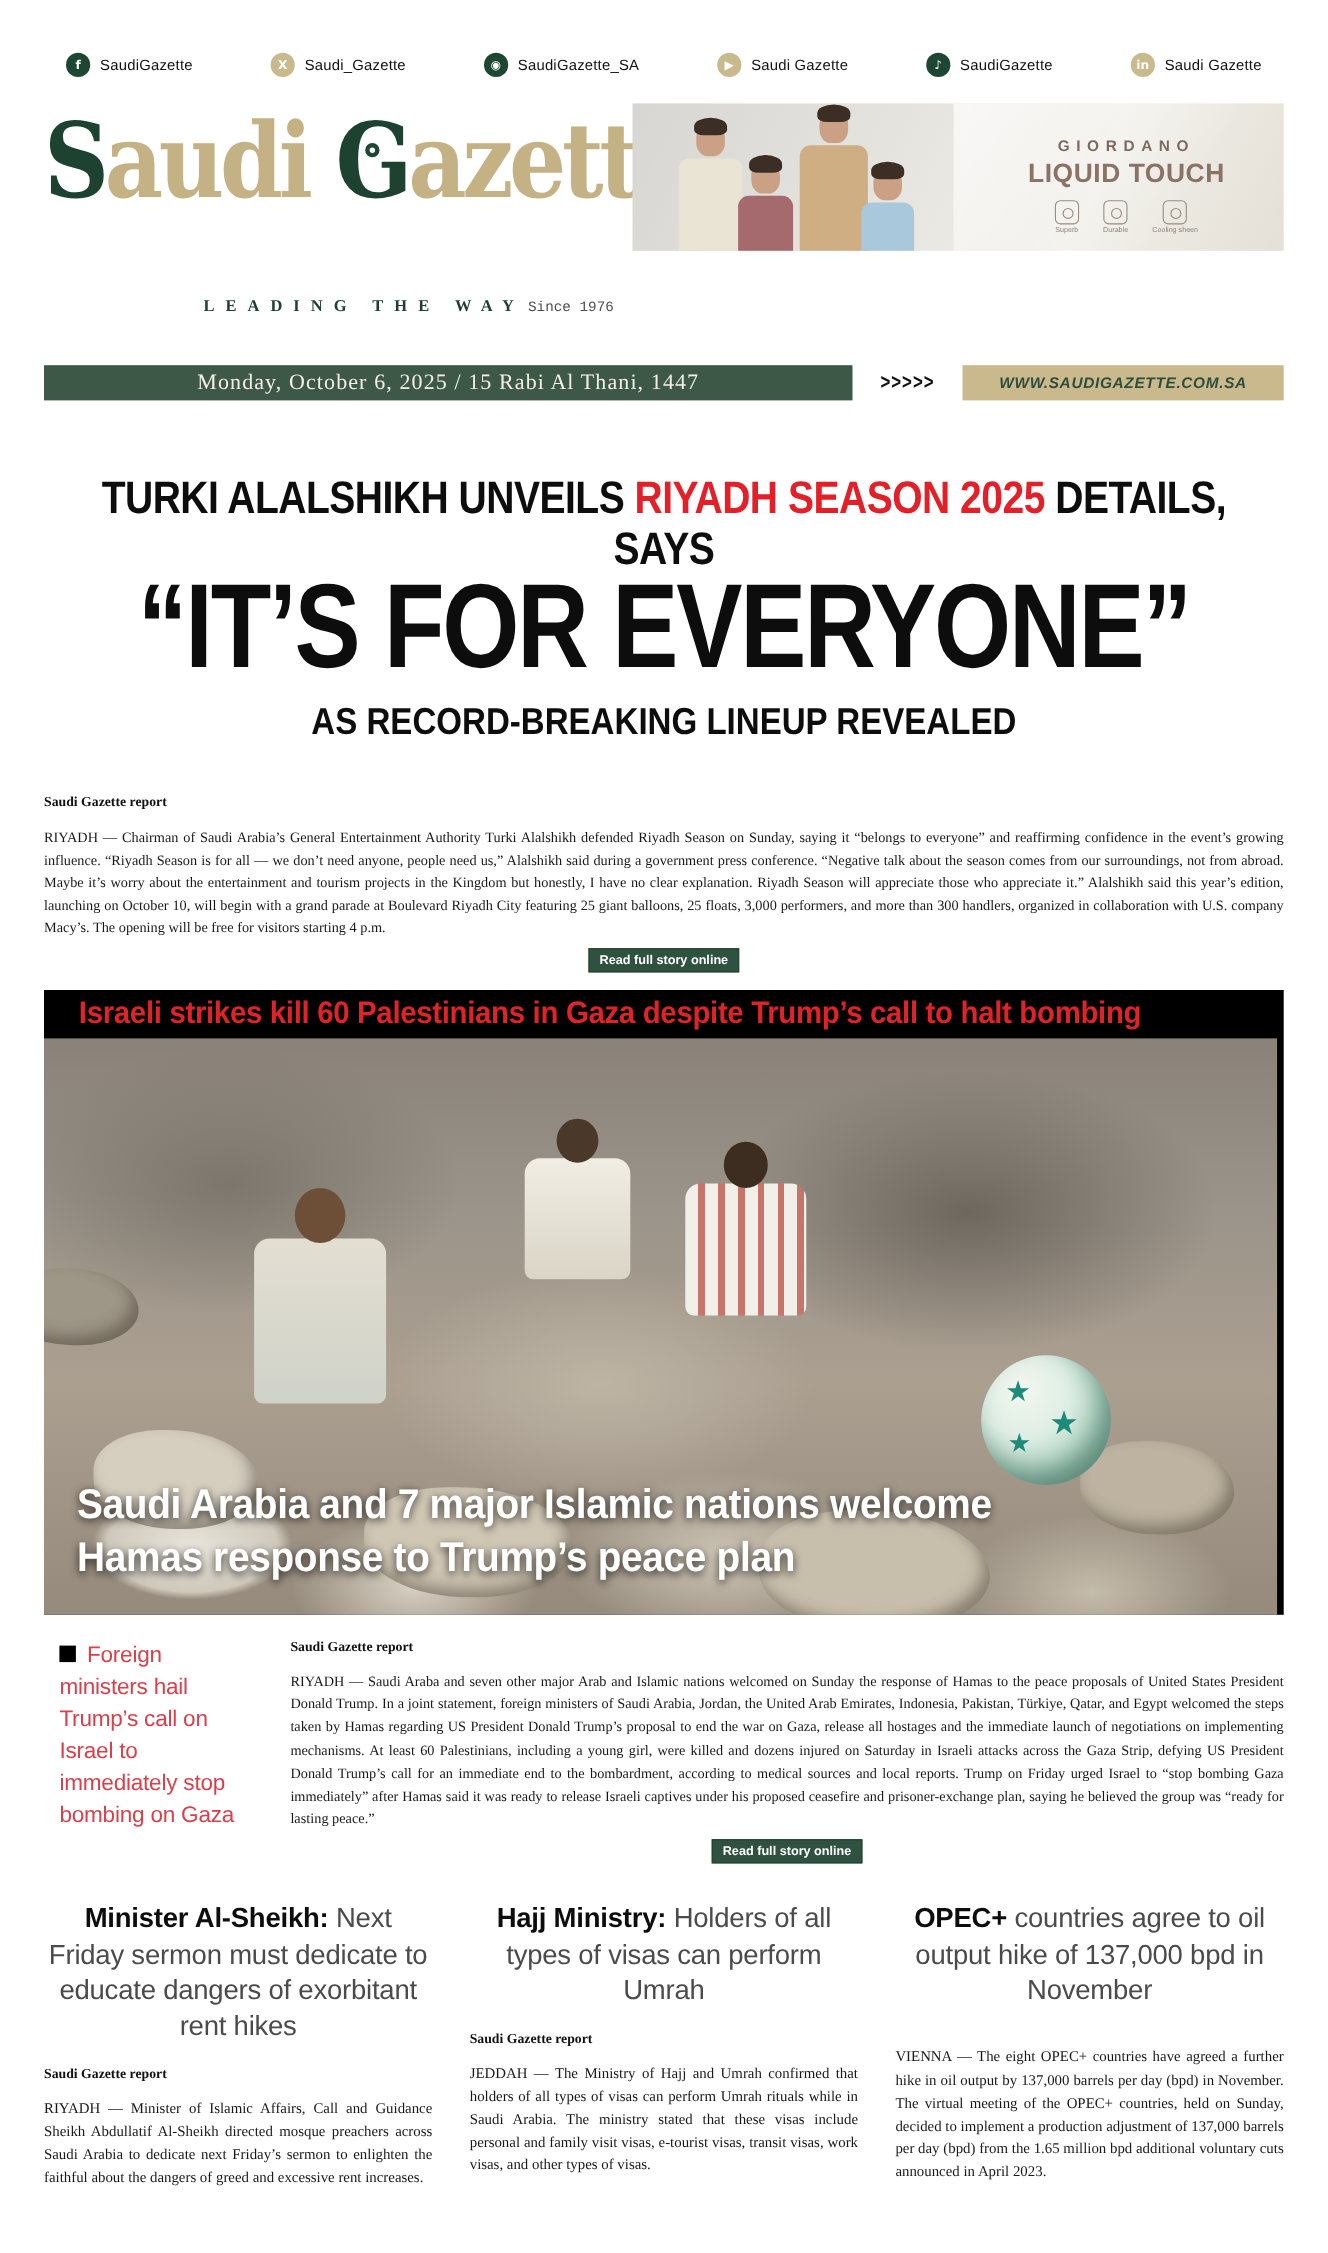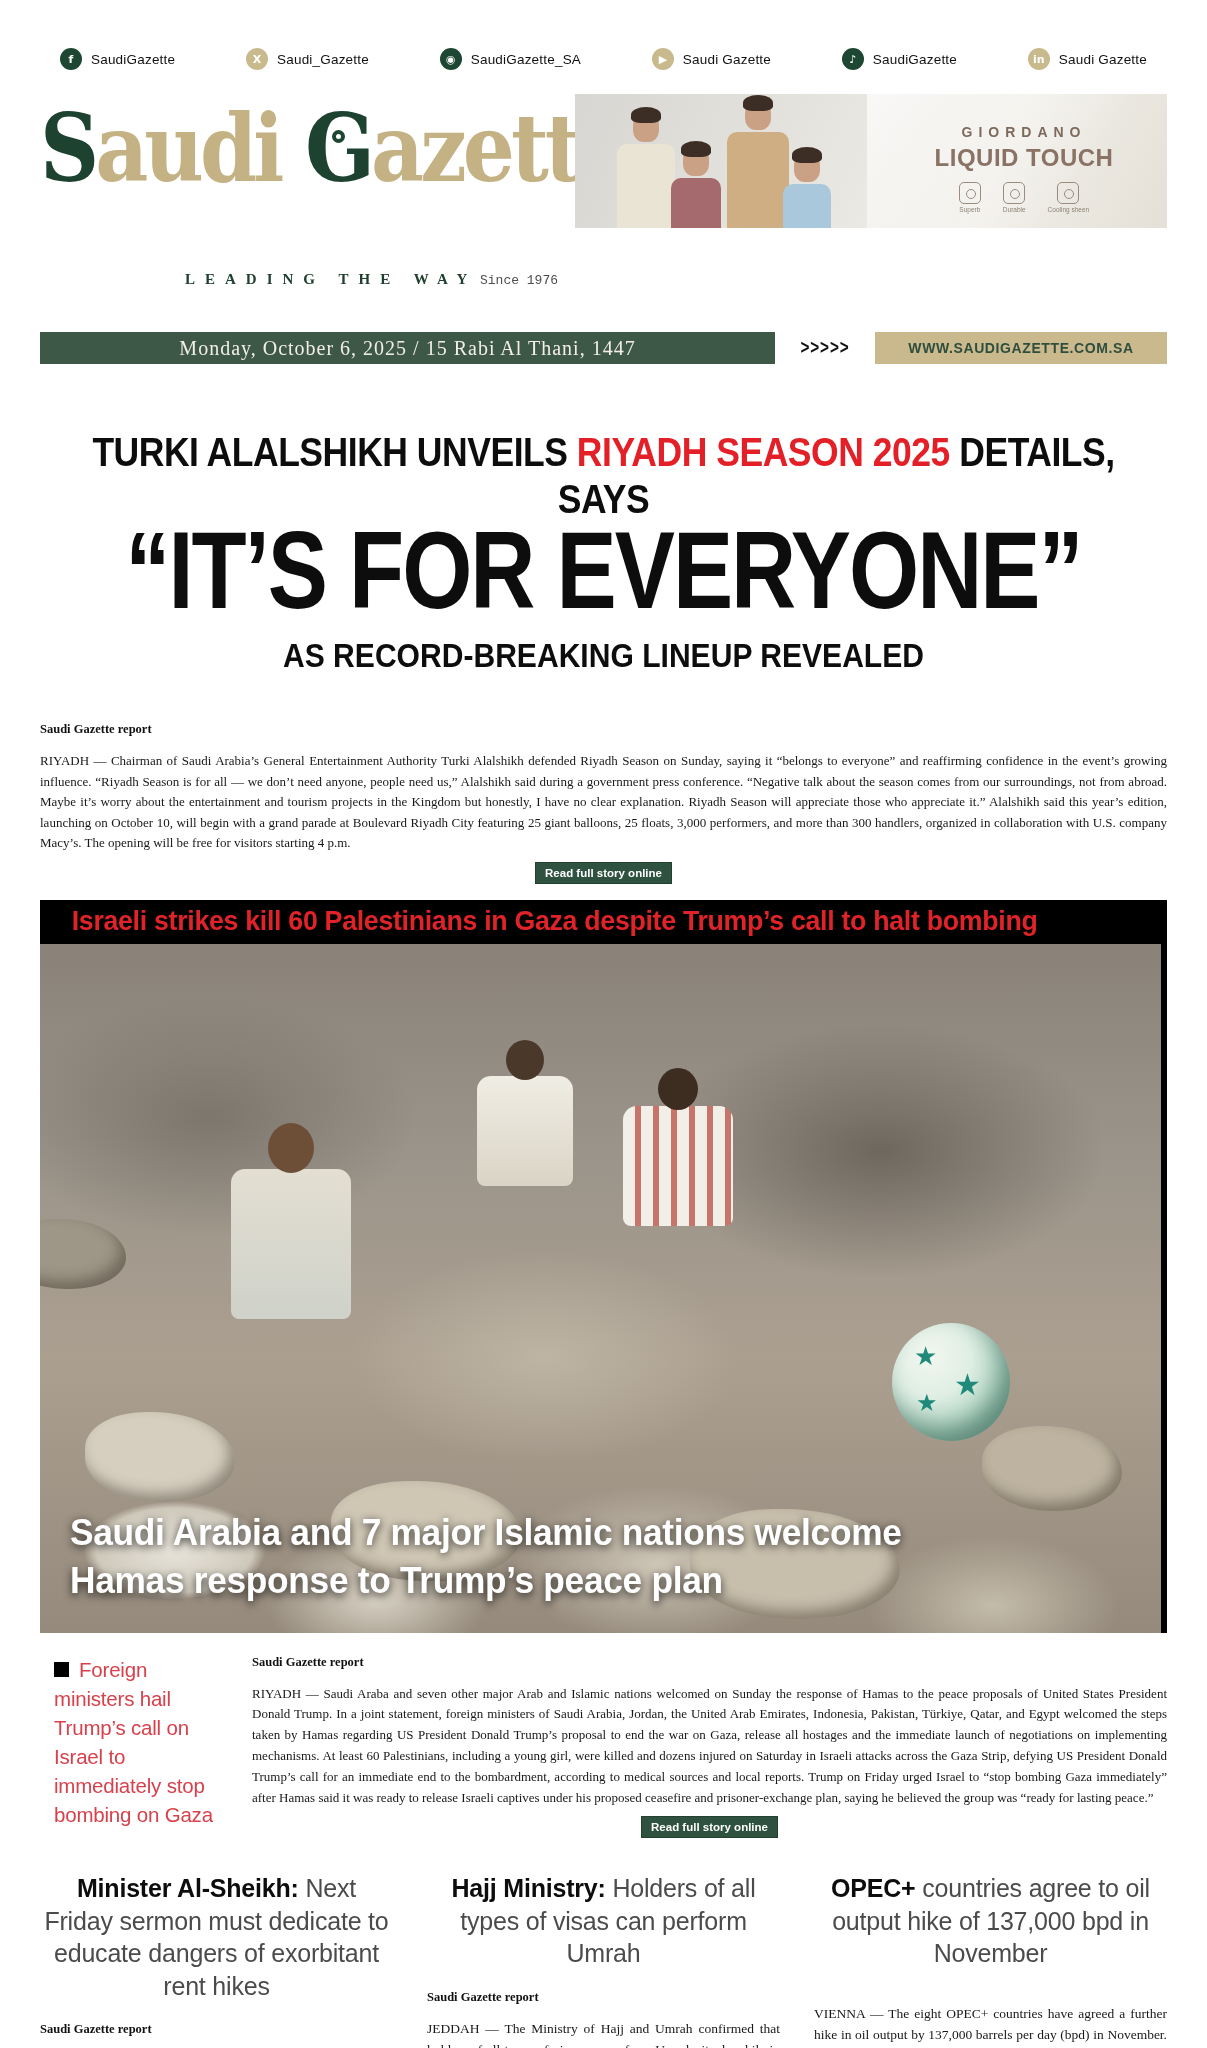--- a/index.html
+++ b/index.html
@@ -62,21 +62,21 @@
   
   .dateline { margin-top:44px; display:flex; height:32px; }
   .date-green { width:735px; background:#3d5847; color:#f3efe4; display:flex;
                 align-items:center; justify-content:center;
                 font-family:"Liberation Serif", serif; font-size:20px; letter-spacing:1px; }
   .date-chev { width:100px; display:flex; align-items:center; justify-content:center;
                font-weight:900; font-size:17px; letter-spacing:1px; color:#111;
                transform:scale(0.9,1.15); }
   .date-web { flex:1; background:#c9b98c; color:#2f4d3c; display:flex; align-items:center;
               justify-content:center; font-weight:bold; font-size:14px; letter-spacing:0.6px;
-              cursor:pointer; }
+              cursor:pointer;font-style:italic; }
 
   
   .headline-block { margin-top:70px; text-align:center; }
   .kicker { font-size:37px; font-weight:900; letter-spacing:-0.5px; color:#0d0d0d;
             transform:scale(0.96,1.12); transform-origin:center; }
   .kicker .hl { color:#e32028; }
   .main-head { font-size:92px; font-weight:900; color:#0d0d0d; letter-spacing:-2px;
                margin-top:6px; transform:scale(0.98,1.18); transform-origin:center; line-height:1.0; }
   .sub-head { font-size:31px; font-weight:900; color:#0d0d0d; margin-top:22px;
               transform:scale(0.97,1.1); transform-origin:center; }
@@ -84,21 +84,21 @@
   
   .byline { font-family:"Liberation Serif", serif; font-weight:bold; font-size:12.5px; color:#111; }
   .lead-byline { margin-top:48px; }
   .lead-body { margin-top:14px; font-family:"Liberation Serif", serif; font-size:13px;
                line-height:1.58; text-align:justify; color:#181818; }
   .cta-row { display:flex; justify-content:center; margin-top:8px; }
   .cta { background:#2f5140; color:#ffffff; font-weight:bold; font-size:11.5px;
          padding:4px 9px; border:1px solid #24402f; cursor:pointer; white-space:nowrap; }
 
   
-  .feature { margin-top:16px; background:#000; height:733px; position:relative; padding:0 0 8px 0; }
+  .feature { margin-top:16px; background:#000; height:568px; position:relative; padding:0 0 8px 0; }
   .feature-banner { height:42px; display:flex; align-items:center; padding-left:32px;
                     color:#e02329; font-weight:900; font-size:27px; letter-spacing:-0.3px;
                     transform:scale(0.99,1.05); transform-origin:left center; }
   .feature-photo { position:absolute; left:0; right:6px; top:44px; bottom:0; overflow:hidden;
      background:
        radial-gradient(ellipse 130px 70px at 12% 88%, #e8e4da 0%, #cfc9bc 60%, rgba(0,0,0,0) 70%),
        radial-gradient(ellipse 160px 90px at 30% 95%, #d8d2c4 0%, rgba(0,0,0,0) 70%),
        radial-gradient(ellipse 200px 110px at 55% 90%, #cdc5b6 0%, rgba(0,0,0,0) 72%),
        radial-gradient(ellipse 180px 100px at 85% 96%, #c4bcab 0%, rgba(0,0,0,0) 70%),
        radial-gradient(ellipse 260px 140px at 45% 60%, #bdb4a4 0%, rgba(0,0,0,0) 75%),
@@ -120,21 +120,21 @@
   .ball { position:absolute; width:118px; height:118px; border-radius:50%;
           background:radial-gradient(circle at 32% 28%, #f2f7ef 0%, #dfeee4 35%, #bcdccb 60%, #7fae97 100%);
           box-shadow:inset -10px -14px 22px rgba(20,70,60,0.45); }
   .ball .star { position:absolute; color:#1f8a7a; }
   .ball .star::before { content:"★"; }
   .caption { position:absolute; left:30px; bottom:28px; color:#fff; font-weight:900;
              font-size:36px; line-height:1.28; letter-spacing:-0.3px;
              text-shadow:0 2px 8px rgba(0,0,0,0.75); transform:scale(0.98,1.05); transform-origin:left bottom; }
 
   
-  .gaza { margin-top:22px; display:flex; gap:26px; }
+  .gaza { margin-top:22px; display:flex; gap:38px; }
   .gaza-sidebar { width:186px; flex:none; color:#d8414b; font-size:20.5px; line-height:1.42;
                   letter-spacing:-0.2px; padding-left:14px; }
   .sq { display:inline-block; width:15px; height:15px; background:#000; margin-right:10px; }
   .gaza-main { flex:1; }
   .gaza-body { margin-top:14px; font-family:"Liberation Serif", serif; font-size:13px;
                line-height:1.6; text-align:justify; color:#181818; }
 
   
   .bottom { margin-top:34px; display:grid; grid-template-columns:1fr 1fr 1fr; column-gap:34px; }
   .col { display:flex; flex-direction:column; }

